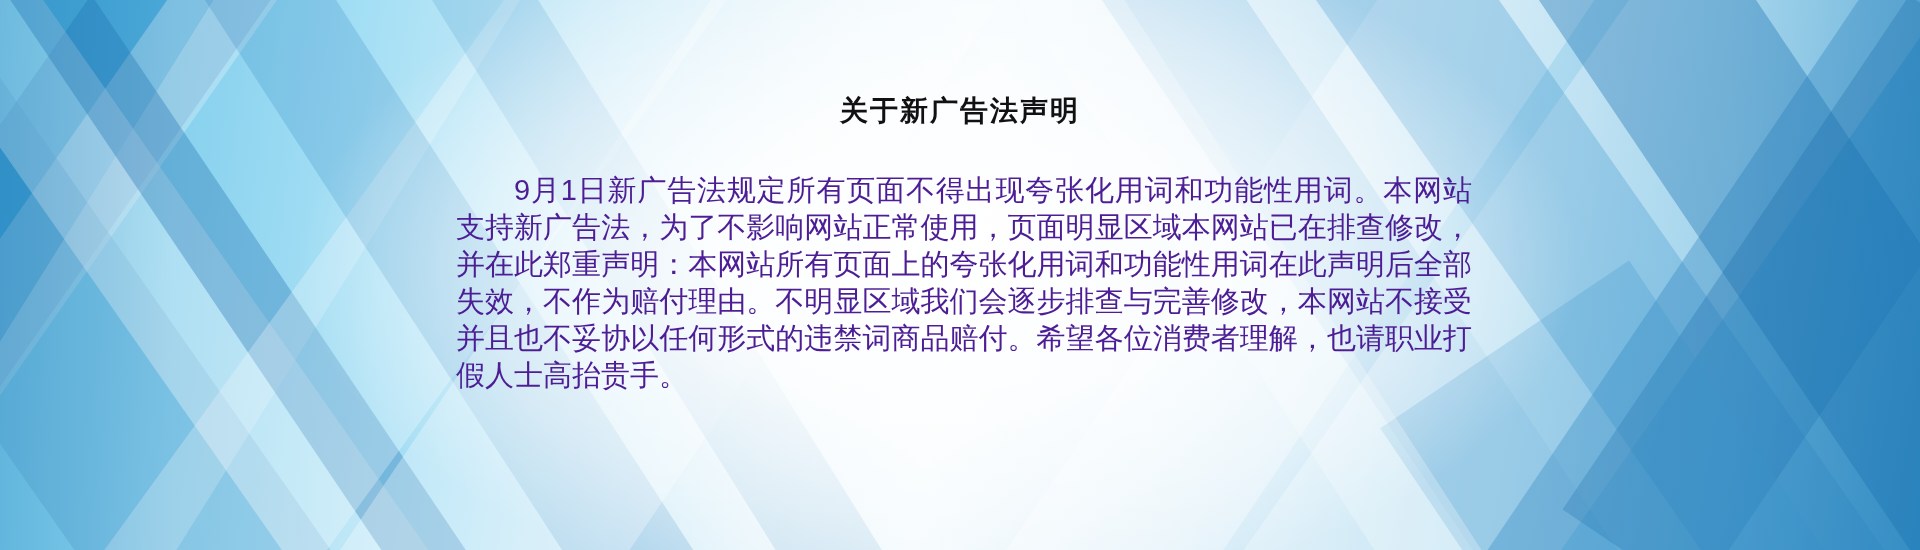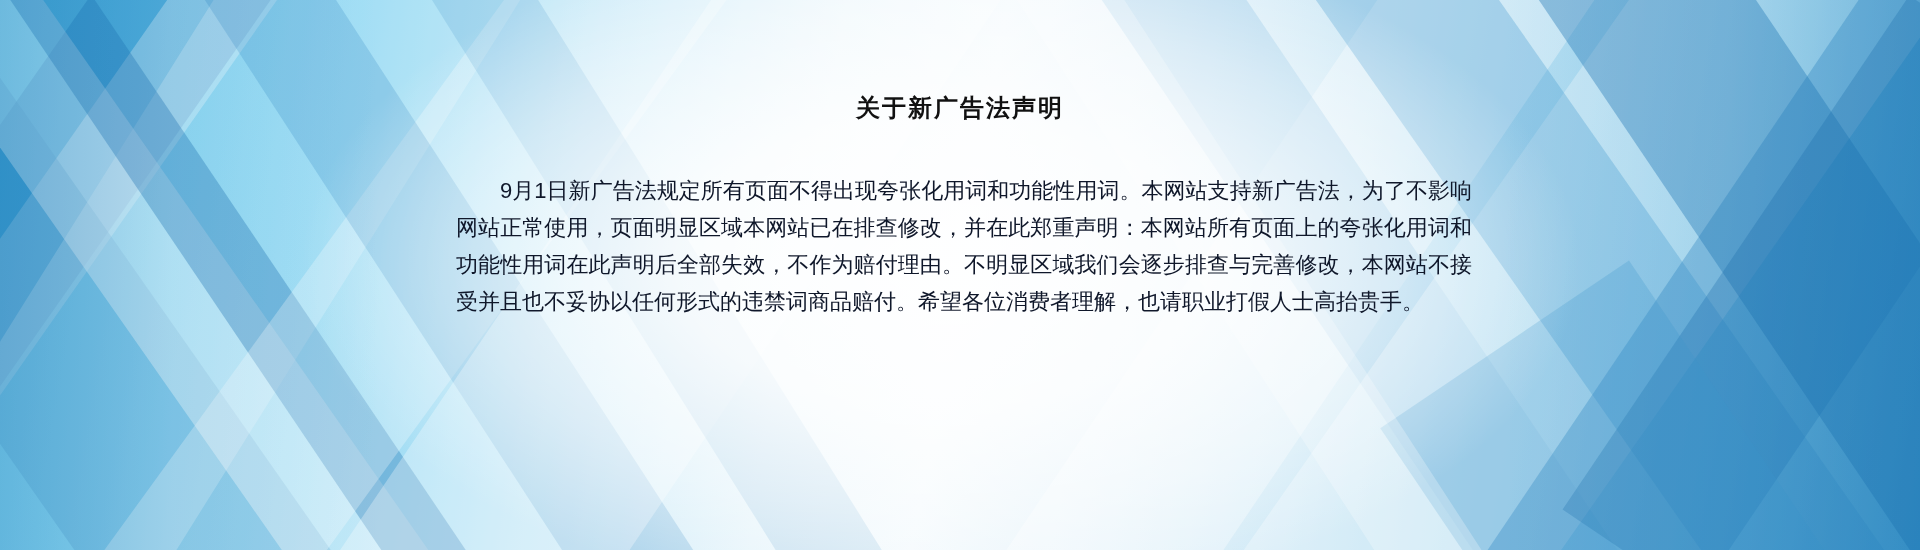--- a/index.html
+++ b/index.html
@@ -64,33 +64,33 @@
     left: 0; top: 0;
     width: 1920px;
     height: 550px;
   }
   .title {
     position: absolute;
     top: 92px;
     left: 0;
     width: 1920px;
     text-align: center;
-    font-size: 24px;
+    font-size: 28px;
     font-weight: bold;
     color: #111111;
     letter-spacing: 2px;
     font-family: "Liberation Sans", "DejaVu Sans", sans-serif;
   }
   .body-block {
     position: absolute;
     top: 172px;
     left: 456px;
     width: 1016px;
-    color: #0f172a;
-    font-size: 22px;
+    color: #4c1d95;
+    font-size: 29px;
     line-height: 37px;
     font-family: "Liberation Sans", "DejaVu Sans", sans-serif;
   }
   .para {
     margin: 0;
     text-align: justify;
     text-justify: inter-ideograph;
   }
   .para.first {
     text-indent: 2em;

